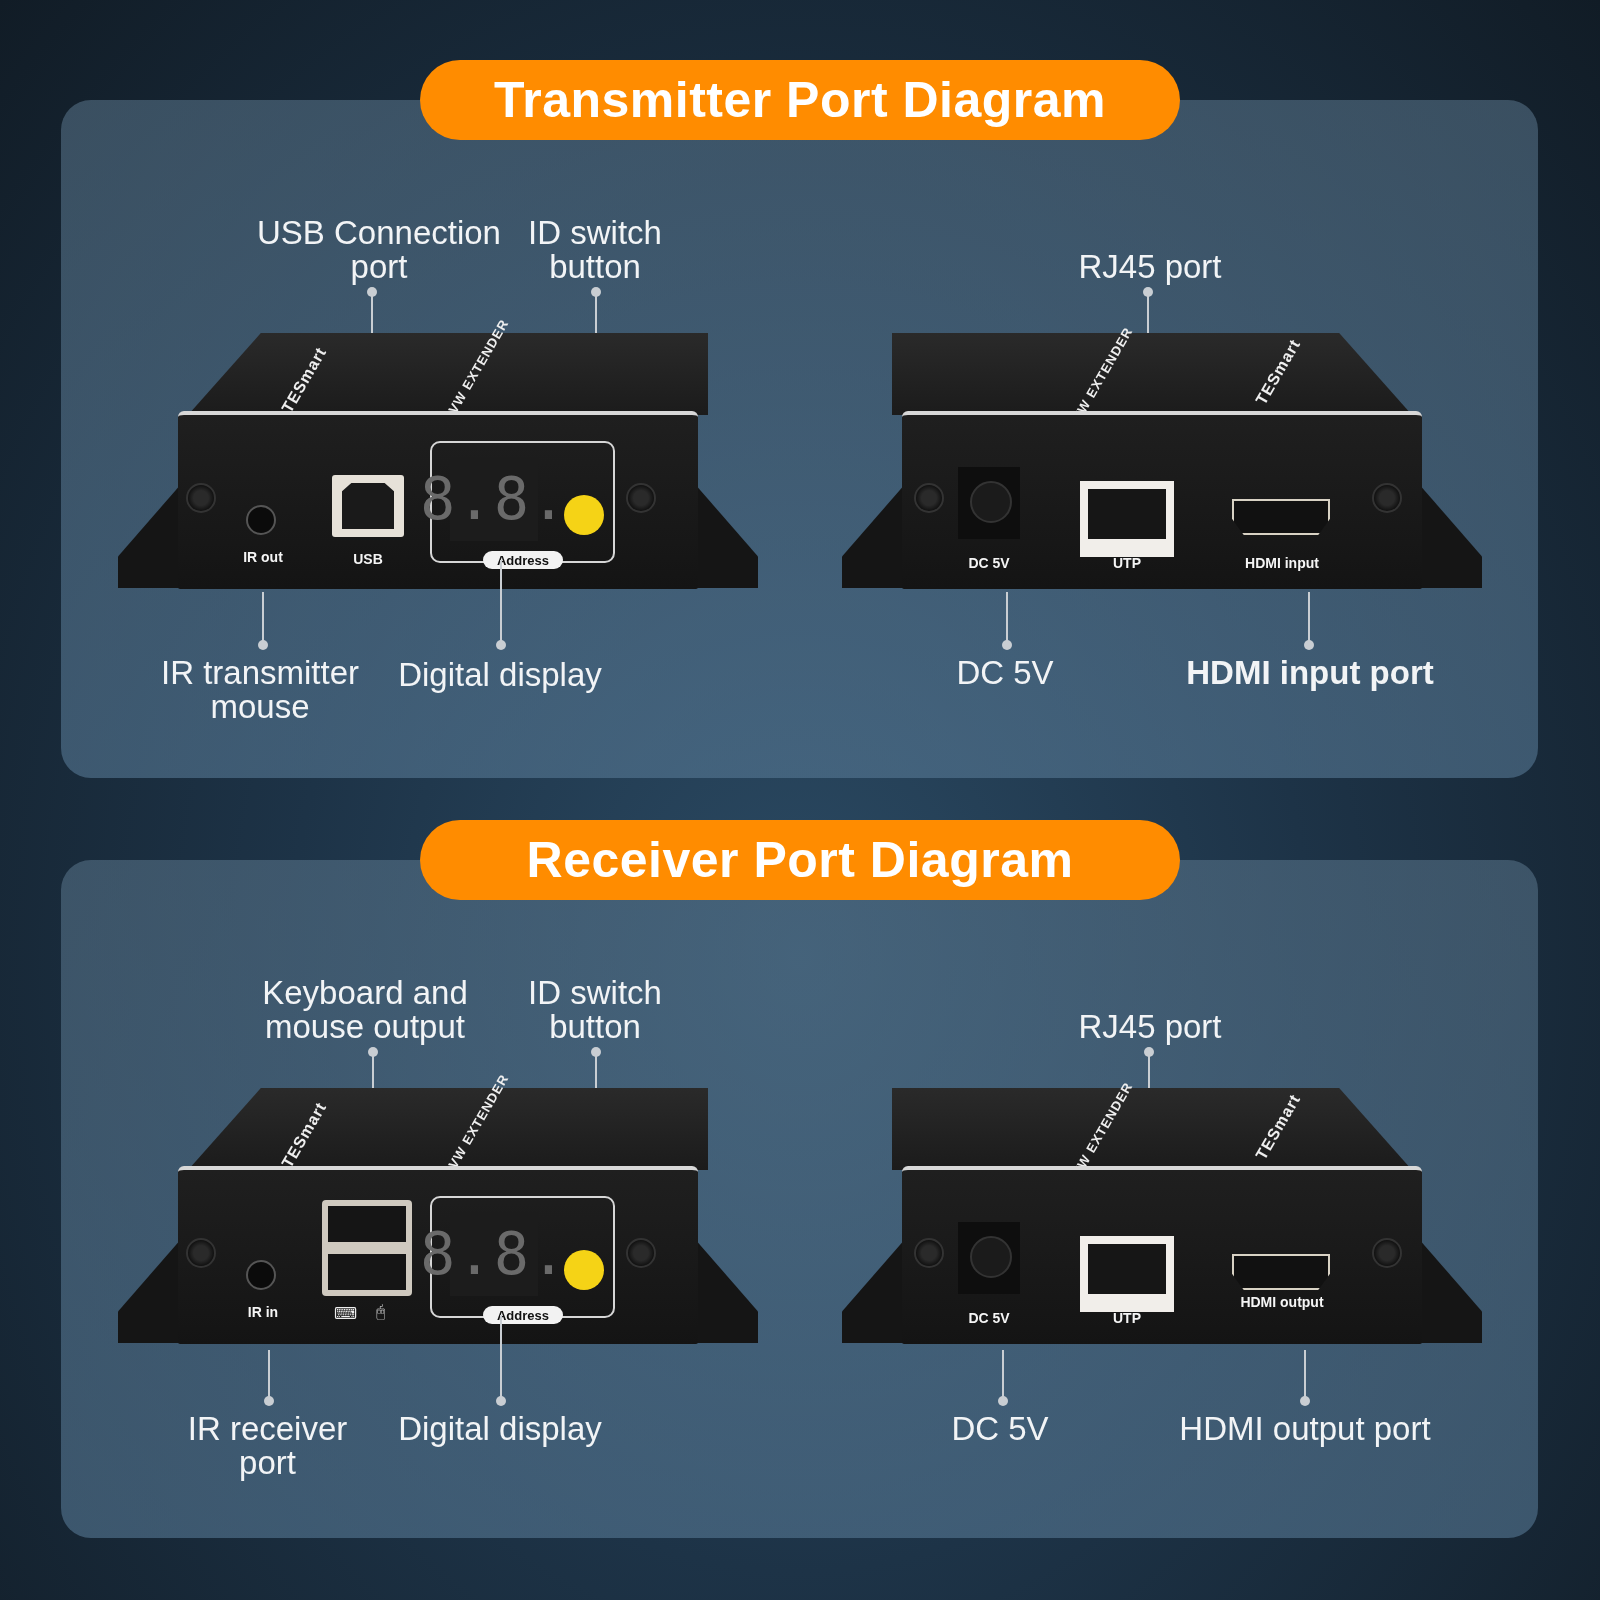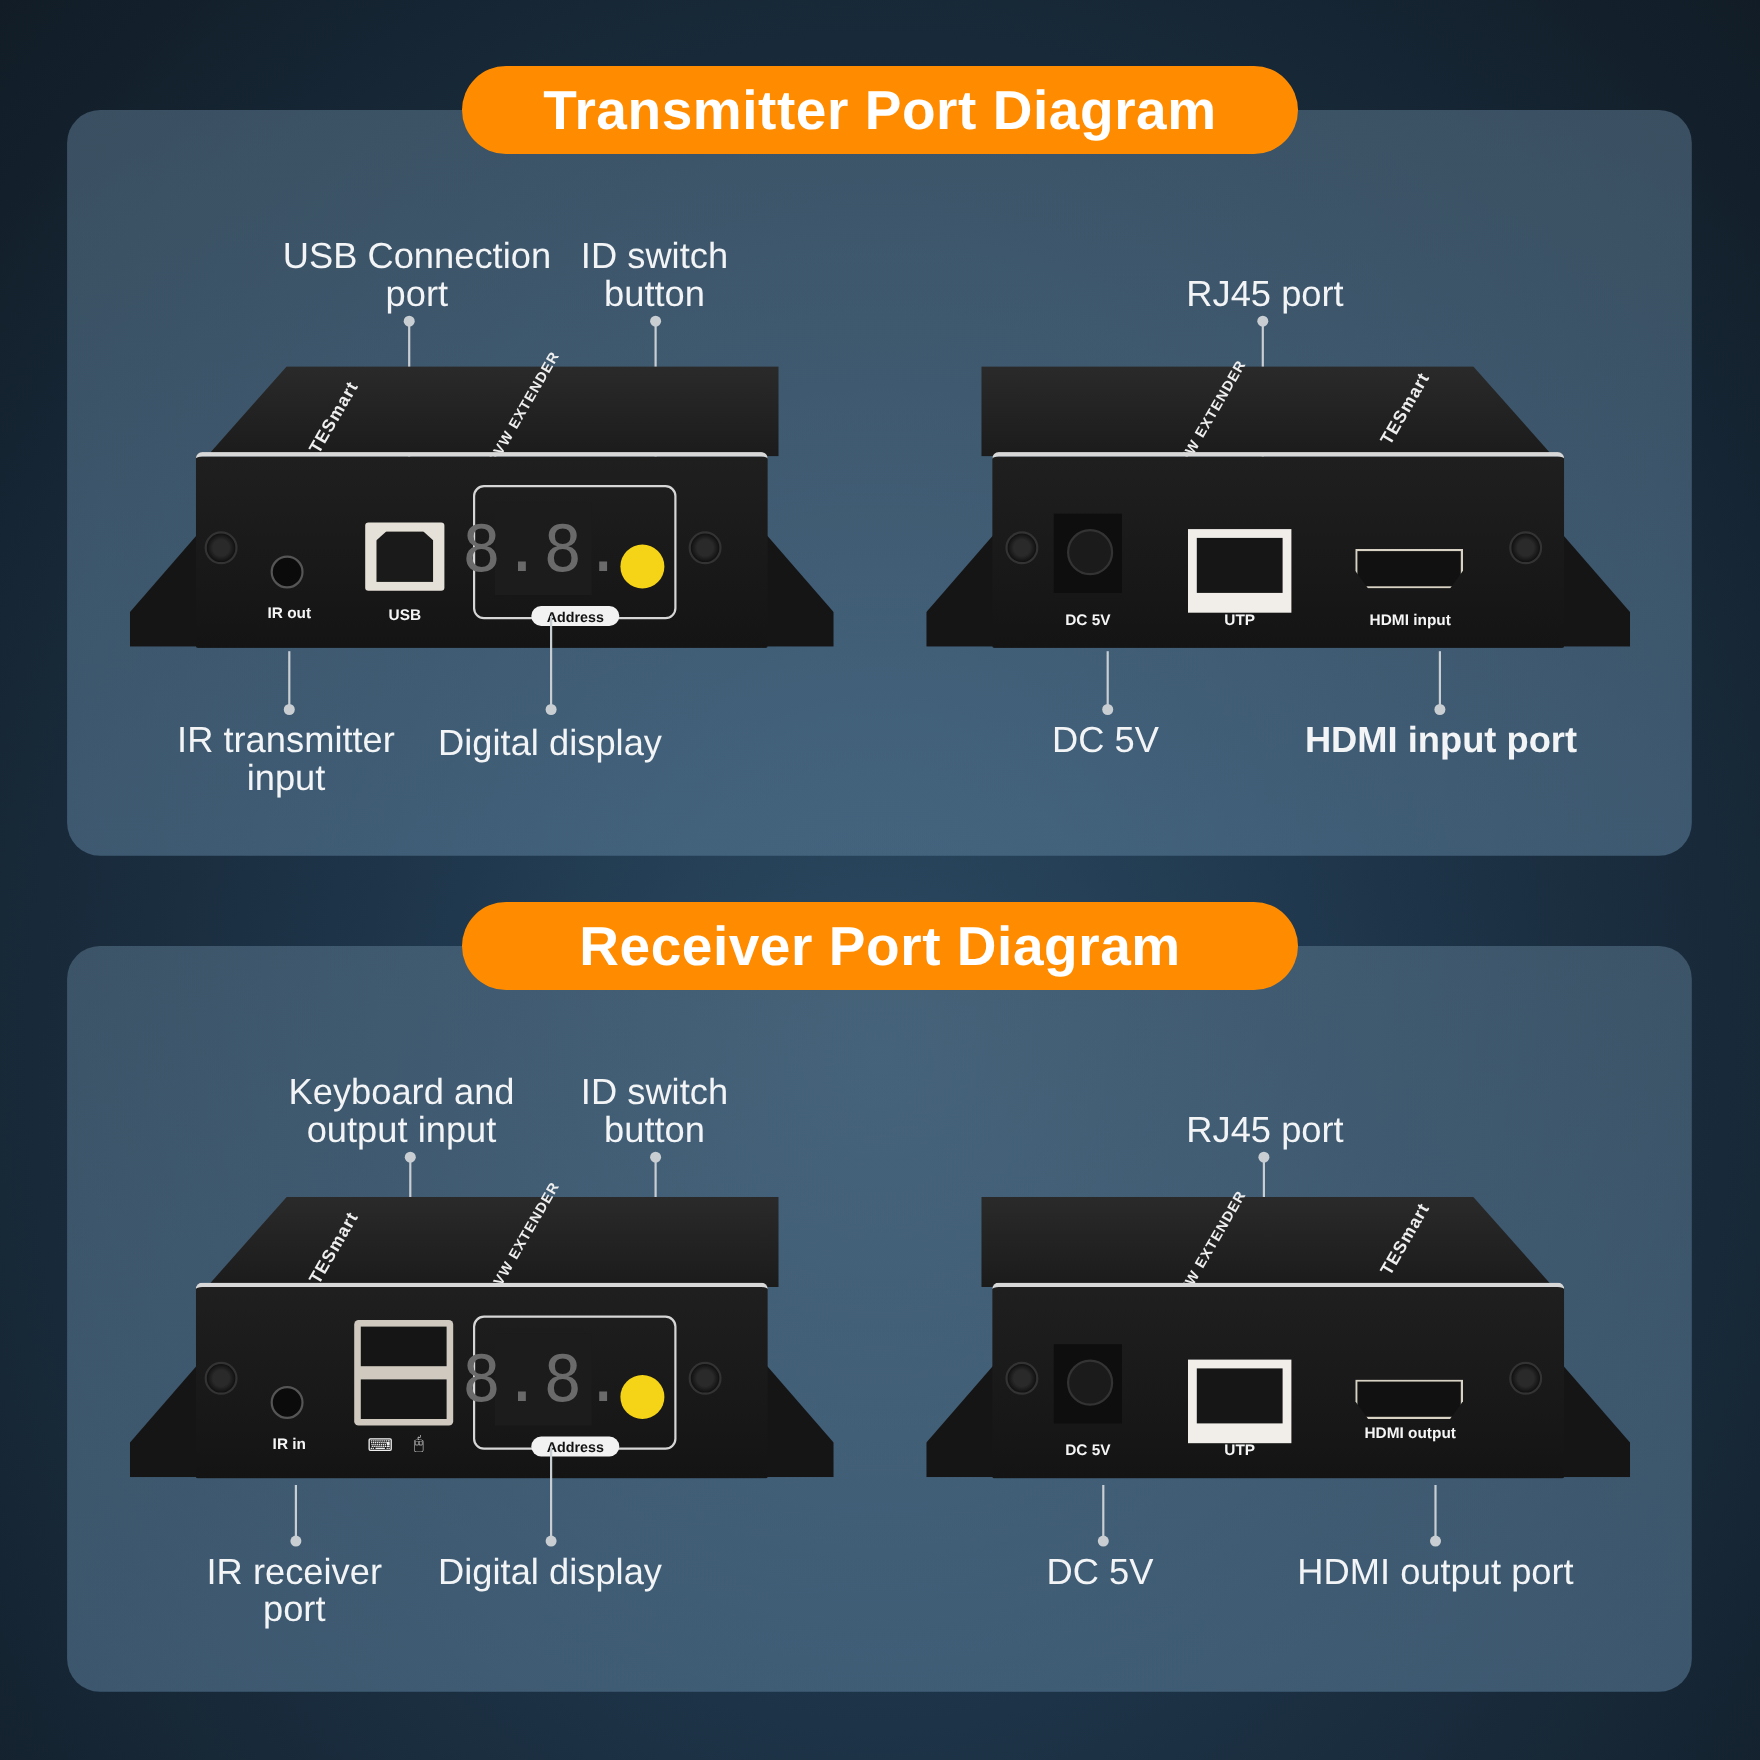--- a/index.html
+++ b/index.html
@@ -202,30 +202,30 @@
 <div class="leader" style="left:262px;top:592px;height:50px;"></div>
 <div class="dot" style="left:258px;top:640px;"></div>
 <div class="leader" style="left:500px;top:560px;height:82px;"></div>
 <div class="dot" style="left:496px;top:640px;"></div>
 <div class="leader" style="left:1006px;top:592px;height:50px;"></div>
 <div class="dot" style="left:1002px;top:640px;"></div>
 <div class="leader" style="left:1308px;top:592px;height:50px;"></div>
 <div class="dot" style="left:1304px;top:640px;"></div>
 
 <div class="label" style="left:140px;top:656px;width:240px;">IR transmitter
-input</div>
+mouse</div>
 <div class="label" style="left:380px;top:658px;width:240px;">Digital display</div>
 <div class="label" style="left:930px;top:656px;width:150px;">DC 5V</div>
 <div class="label" style="left:1170px;top:656px;width:280px;font-weight:bold;">HDMI input port</div>
 
 <div class="panel rx"></div>
 <div class="title-pill rx">Receiver Port Diagram</div>
 
 <div class="label" style="left:240px;top:976px;width:250px;">Keyboard and
-output input</div>
+mouse output</div>
 <div class="label" style="left:500px;top:976px;width:190px;">ID switch
 button</div>
 <div class="label" style="left:1040px;top:1010px;width:220px;">RJ45 port</div>
 
 <div class="dot" style="left:368px;top:1047px;"></div>
 <div class="leader" style="left:372px;top:1052px;height:160px;"></div>
 <div class="dot" style="left:591px;top:1047px;"></div>
 <div class="leader" style="left:595px;top:1052px;height:200px;"></div>
 <div class="dot" style="left:1144px;top:1047px;"></div>
 <div class="leader" style="left:1148px;top:1052px;height:195px;"></div>

